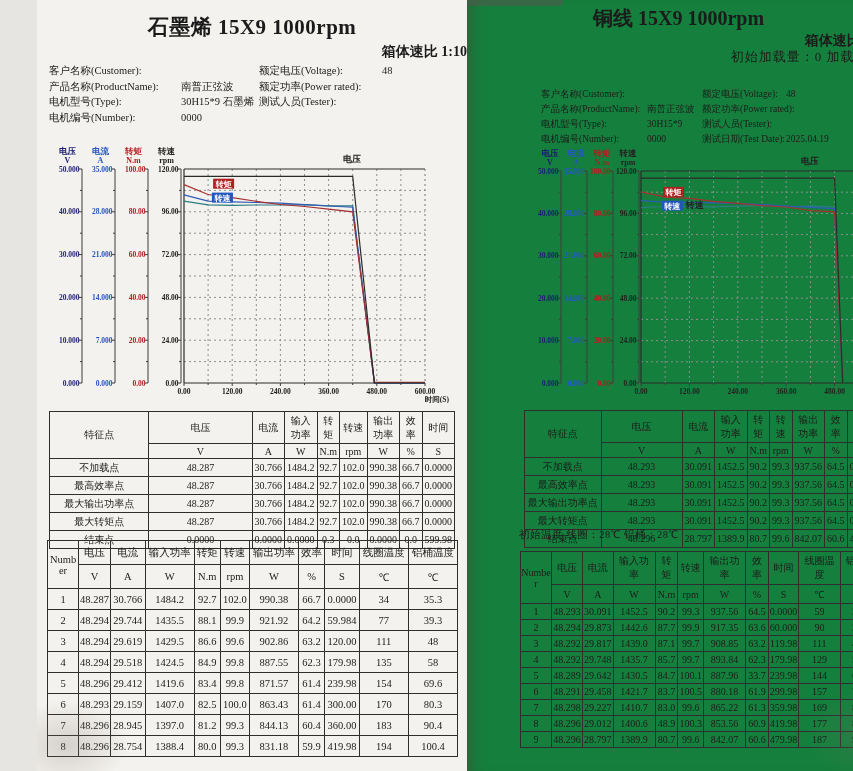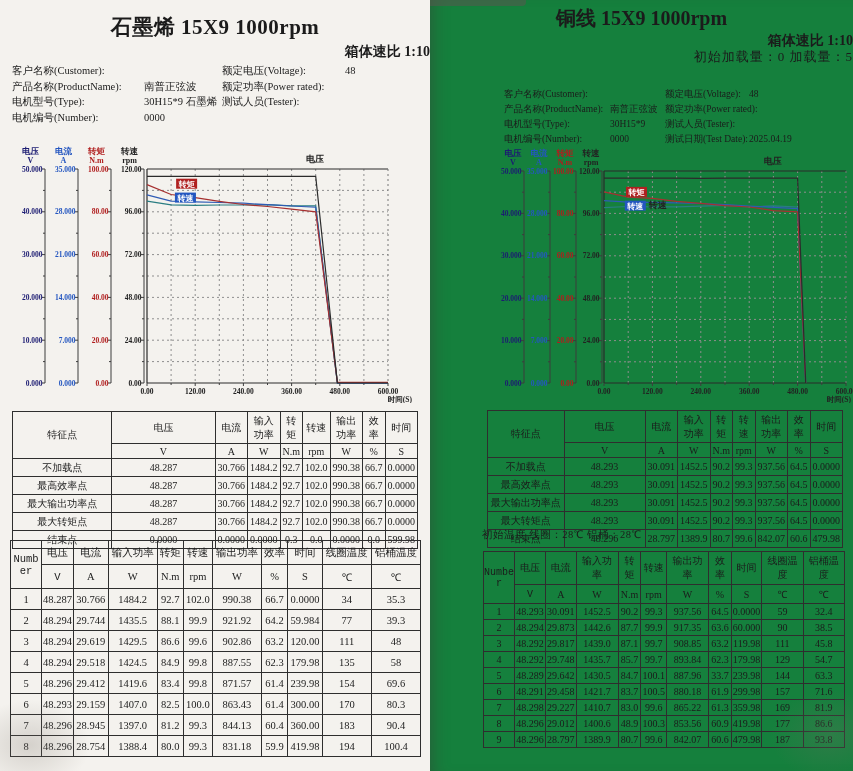--- a/index.html
+++ b/index.html
@@ -1,17 +1,17 @@
 <!DOCTYPE html>
 <html><head>
 <meta charset="utf-8">
 <style>
   html,body{margin:0;padding:0;}
   body{width:853px;height:771px;background:#e7e5e1;font-family:"Liberation Serif",serif;color:#1b1b1b;position:relative;overflow:hidden;}
-  .canvas{position:absolute;inset:0;}
+  .canvas{position:absolute;inset:0;margin-left:37px;}
   .page{position:absolute;top:0;height:771px;overflow:hidden;}
   .page-left{left:0;width:430px;background:#f4f2ee;}
   .page-right{left:430px;width:423px;background:#15803d;box-shadow:inset 14px 0 16px -11px rgba(60,55,50,.45);}
   .corner-mark{position:absolute;left:0;top:0;width:96px;height:6px;background:#5a564f;opacity:.55;border-radius:0 0 4px 0;}
   .smudge{position:absolute;width:120px;height:90px;border-radius:50%;background:radial-gradient(closest-side,rgba(120,112,102,.25),rgba(120,112,102,0));pointer-events:none;}
   .title{position:absolute;width:100%;text-align:center;font-weight:700;margin:0;}
   .page-left .title{top:13px;font-size:21px;letter-spacing:.5px;}
   .page-right .title{top:5px;font-size:20px;}
   .subtitle{position:absolute;width:100%;text-align:right;font-weight:700;font-size:14px;}
   .page-left .subtitle{top:43px;}
@@ -37,21 +37,21 @@
   .ftable{font-size:10px;}
   .ftable th,.ftable td{padding:1.5px 2px;}
   .ft-l{left:12px;top:411px;width:406px;}
   .ft-l th:first-child{width:116px;}
   .ft-r{left:57px;top:410px;width:356px;}
   .ft-r th:first-child{width:92px;}
   .dtable th,.dtable td{padding:4.5px 1px;}
   .dt-l{left:10px;top:540px;width:411px;font-size:10.5px;}
   .dt-r{left:53px;top:551px;width:362px;font-size:10px;}
   .dt-r th,.dt-r td{padding:2px 1px;}
-  .dtable th:first-child{width:30px;word-break:break-all;padding:1px 0;font-family:Liberation Mono, monospace;}
+  .dtable th:first-child{width:30px;word-break:break-all;padding:1px 0;}
   .temp-line{position:absolute;left:52px;top:528px;font-size:10.5px;letter-spacing:.5px;text-align:right;}
 </style>
 </head>
 <body>
 
 <div class="canvas">
 
   <section class="page page-left">
     <h1 class="title">石墨烯 15X9 1000rpm</h1>
     <div class="subtitle">箱体速比 1:10</div>

